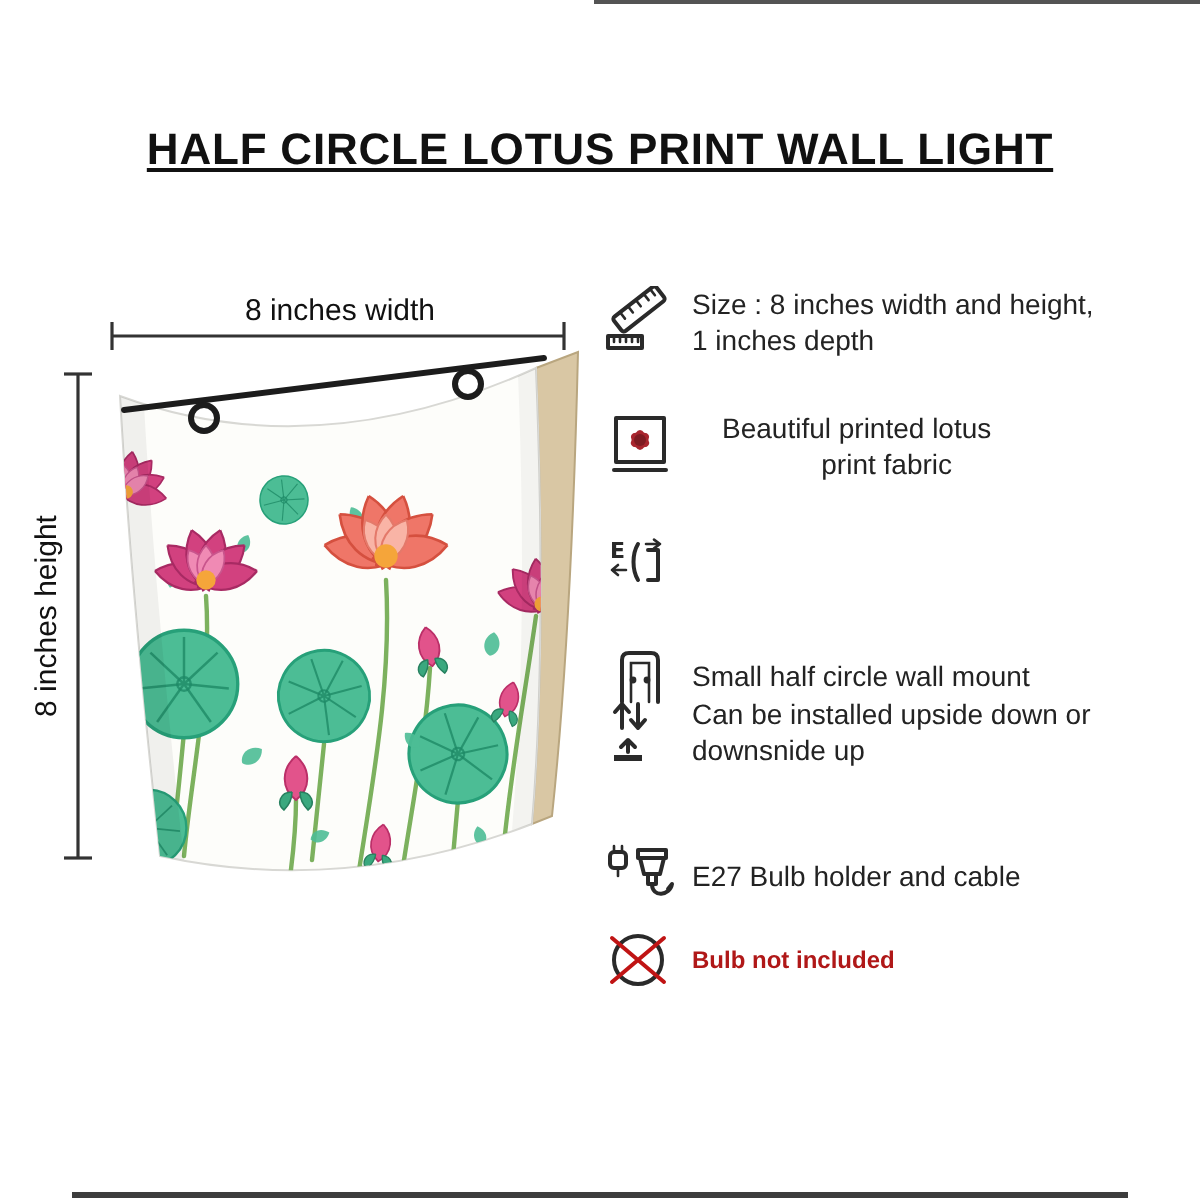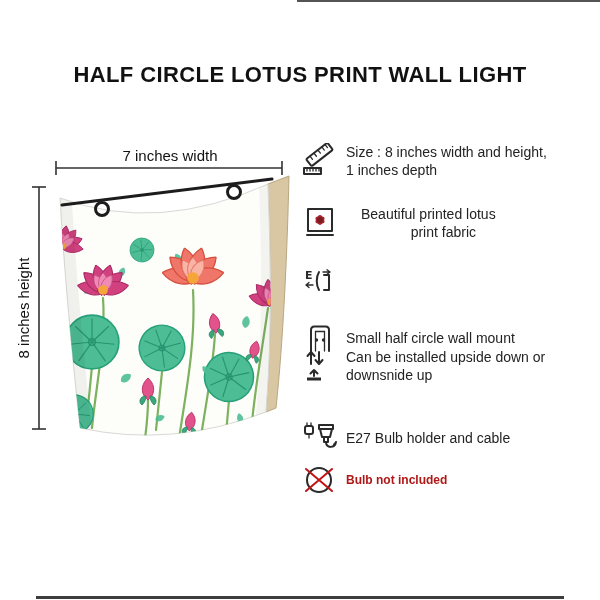--- a/index.html
+++ b/index.html
@@ -23,21 +23,21 @@
   }
   html,body{margin:0;padding:0;}
   body{font-family:"Liberation Sans", sans-serif;background:#ffffff;}
   .canvas{position:relative;width:600px;height:600px;background:#ffffff;overflow:hidden;}
 
   .edge{position:absolute;background:#1b1b1b;}
   .edge-top{left:297px;top:0;width:303px;height:2px;opacity:.75;}
   .edge-bottom{left:36px;top:596px;width:528px;height:3px;opacity:.85;}
 
   .title{position:absolute;left:0;top:62px;width:600px;margin:0;text-align:center;
-    font-size:22px;font-weight:bold;letter-spacing:.4px;color:var(--title_text);}
+    font-size:22px;font-weight:bold;letter-spacing:.4px;color:var(--title_text);text-decoration:underline;}
 
   .dim-label{position:absolute;color:var(--title_text);font-size:15px;white-space:nowrap;}
   .dim-width{left:90px;top:147px;width:160px;text-align:center;}
   .dim-height{left:-41px;top:299px;width:130px;height:18px;text-align:center;
     transform:rotate(-90deg);}
 
   .product-art{position:absolute;left:0;top:130px;width:310px;height:340px;}
 
   .features{position:absolute;left:302px;top:0;width:294px;margin:0;padding:0;list-style:none;}
   .feature{position:absolute;left:0;display:flex;align-items:flex-start;width:294px;}
@@ -76,21 +76,21 @@
 </head>
 <body>
 
 <div class="canvas">
 
   <div class="edge edge-top"></div>
   <div class="edge edge-bottom"></div>
 
   <h1 class="title">HALF CIRCLE LOTUS PRINT WALL LIGHT</h1>
 
-  <div class="dim-label dim-width">7 inches width</div>
+  <div class="dim-label dim-width">8 inches width</div>
   <div class="dim-label dim-height">8 inches height</div>
 
   <svg class="product-art" viewBox="0 0 310 340" aria-hidden="true">
     <defs>
       <g id="petalO">
           <path d="M0,-24 C7,-16 9,-5 0,5 C-9,-5 -7,-16 0,-24"></path>
         </g>
       <g id="petalI">
           <path d="M0,-16 C5,-11 6,-3 0,3 C-6,-3 -5,-11 0,-16"></path>
         </g>

